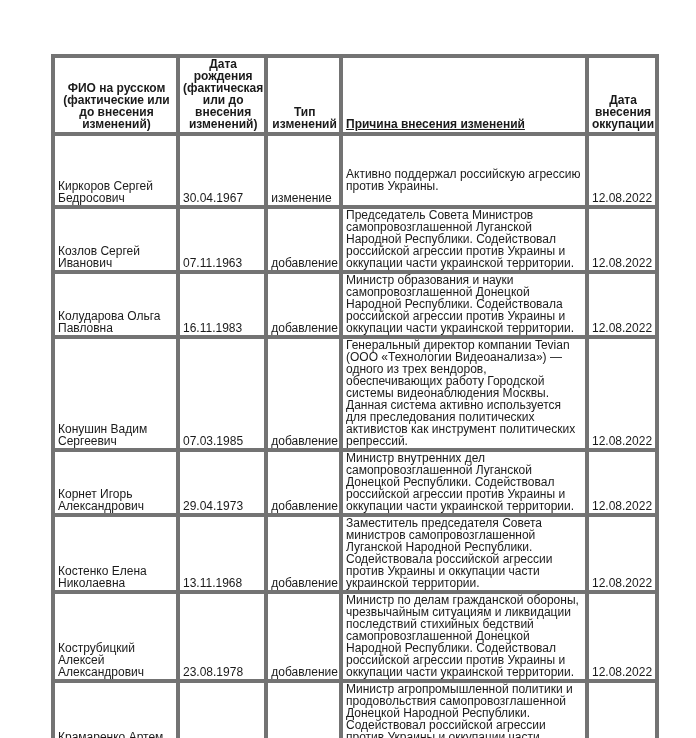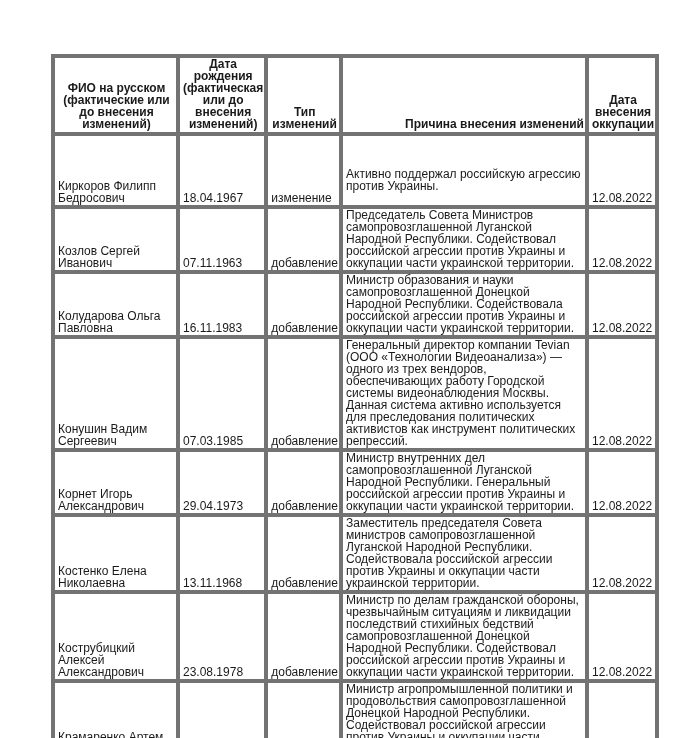--- a/index.html
+++ b/index.html
@@ -3,21 +3,21 @@
 <meta charset="utf-8">
 <style>
   html, body { margin: 0; padding: 0; background: #ffffff; }
   body { width: 696px; height: 738px; position: relative; overflow: hidden;
          font-family: "Liberation Sans", sans-serif; color: #1a1a1a; }
   .sheet { position: absolute; left: 51px; top: 54px; }
   table { border-collapse: collapse; table-layout: fixed; }
   td, th { border: 4px solid #737373; padding: 0 1px 1px 3px; vertical-align: bottom;
            font-size: 12px; line-height: 12px; font-weight: normal; overflow: hidden; }
   th { font-weight: bold; text-align: center; padding-bottom: 2px; }
-  th.reason { text-align: right; }
+  th.reason { text-align: left; text-decoration: underline; }
   td.date, td.type { white-space: nowrap; }
   td.reason { padding-left: 3px; }
   td.added { white-space: nowrap; }
 </style>
 </head>
 <body>
 
 <div class="sheet">
   <table>
     <colgroup>
@@ -31,22 +31,22 @@
       <tr style="height:62px">
         <th>ФИО на русском (фактические или до внесения изменений)</th>
         <th>Дата рождения (фактическая или до внесения изменений)</th>
         <th>Тип изменений</th>
         <th class="reason">Причина внесения изменений</th>
         <th>Дата внесения оккупации</th>
       </tr>
     </thead>
     <tbody>
       <tr style="height:73px">
-        <td>Киркоров Филипп Бедросович</td>
-        <td class="date">18.04.1967</td>
+        <td>Киркоров Сергей Бедросович</td>
+        <td class="date">30.04.1967</td>
         <td class="type">изменение</td>
         <td class="reason" style="vertical-align:bottom;padding-bottom:13px">Активно поддержал российскую агрессию против Украины.</td>
         <td class="added">12.08.2022</td>
       </tr>
       <tr style="height:61px">
         <td>Козлов Сергей Иванович</td>
         <td class="date">07.11.1963</td>
         <td class="type">добавление</td>
         <td class="reason">Председатель Совета Министров самопровозглашенной Луганской Народной Республики. Содействовал российской агрессии против Украины и оккупации части украинской территории.</td>
         <td class="added">12.08.2022</td>
@@ -62,21 +62,21 @@
         <td>Конушин Вадим Сергеевич</td>
         <td class="date">07.03.1985</td>
         <td class="type">добавление</td>
         <td class="reason">Генеральный директор компании Tevian (ООО «Технологии Видеоанализа») — одного из трех вендоров, обеспечивающих работу  Городской системы видеонаблюдения Москвы. Данная система активно используется для преследования политических активистов как инструмент политических репрессий.</td>
         <td class="added">12.08.2022</td>
       </tr>
       <tr style="height:49px">
         <td>Корнет Игорь Александрович</td>
         <td class="date">29.04.1973</td>
         <td class="type">добавление</td>
-        <td class="reason">Министр внутренних дел самопровозглашенной Луганской Народной Республики. Генеральный российской агрессии против Украины и оккупации части украинской территории.</td>
+        <td class="reason">Министр внутренних дел самопровозглашенной Луганской Донецкой Республики. Содействовал российской агрессии против Украины и оккупации части украинской территории.</td>
         <td class="added">12.08.2022</td>
       </tr>
       <tr style="height:62px">
         <td>Костенко Елена Николаевна</td>
         <td class="date">13.11.1968</td>
         <td class="type">добавление</td>
         <td class="reason">Заместитель председателя Совета министров самопровозглашенной Луганской Народной Республики. Содействовала российской агрессии против Украины и оккупации части украинской территории.</td>
         <td class="added">12.08.2022</td>
       </tr>
       <tr style="height:86px">

